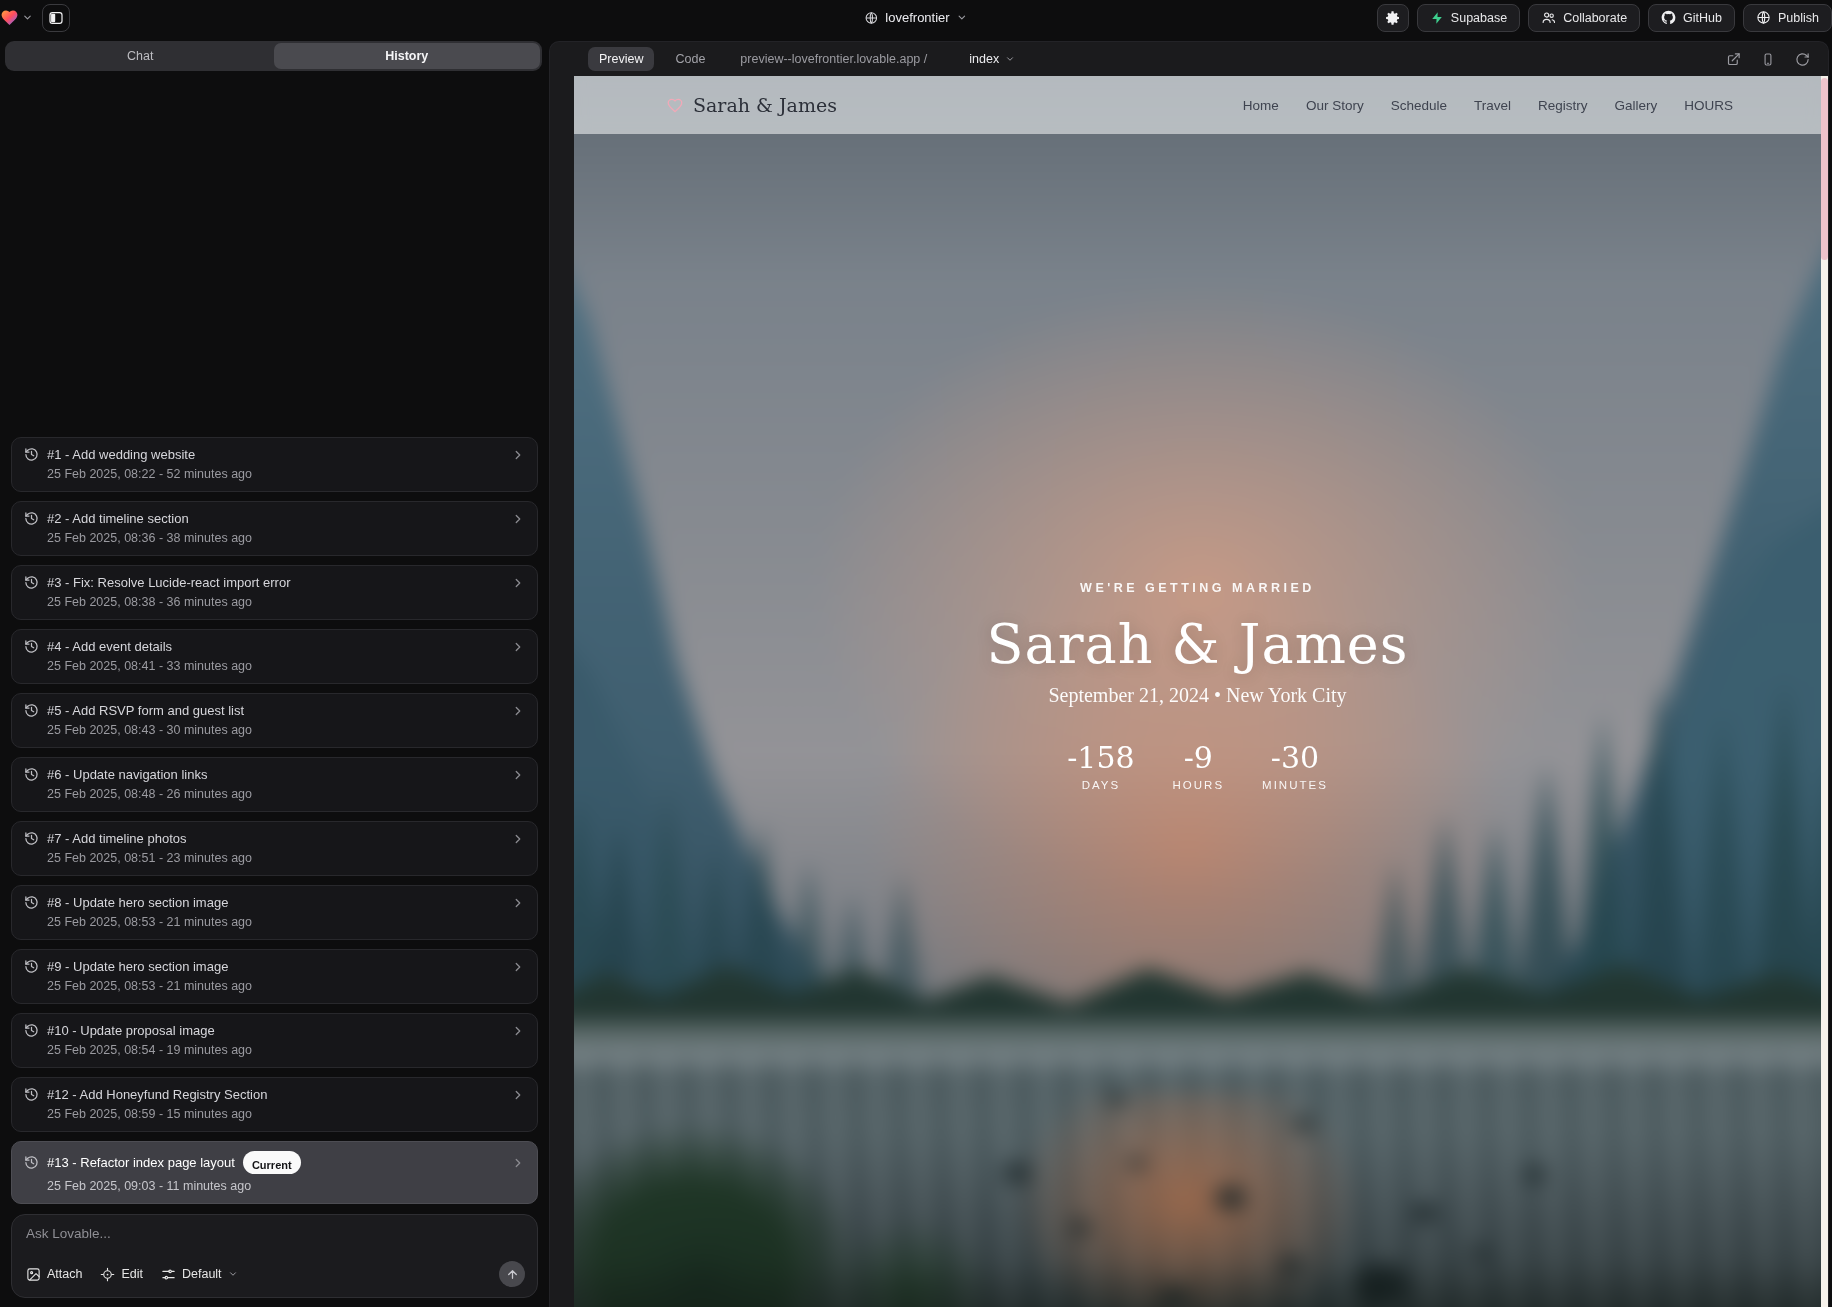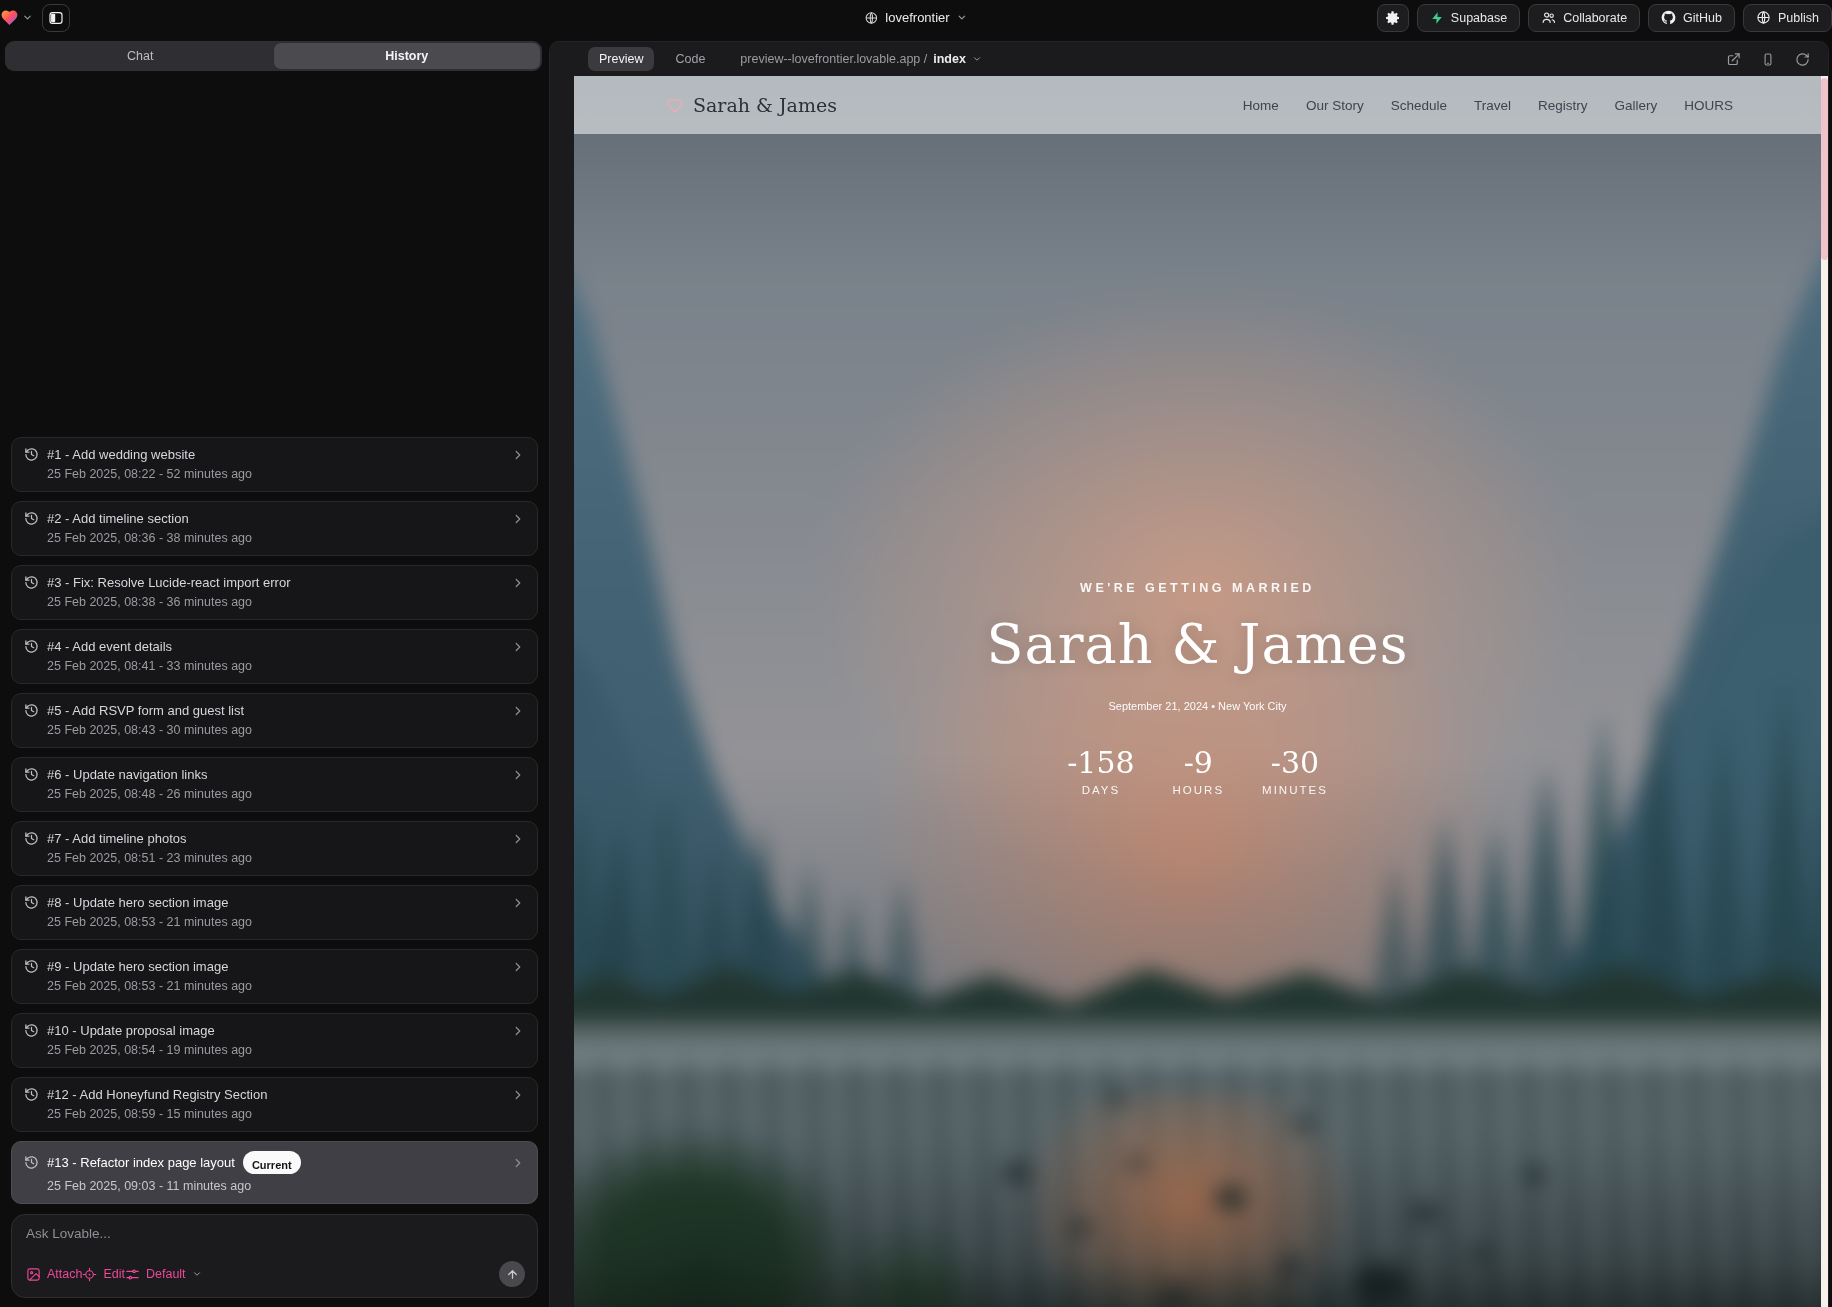--- a/index.html
+++ b/index.html
@@ -39,31 +39,31 @@
   .hcard.is-current .htitle { color:#ffffff; }
   .hbadge { background:#fafafa; color:#141417; font-size:11px; font-weight:bold; padding:8px 9px 3px; border-radius:999px; }
   .hspacer { flex:1; }
   .hchev { color:#8b8b91; display:flex; }
   .hmeta { margin:5px 0 0 23px; font-size:12.5px; color:#9a9aa0; }
   .hcard.is-current .hmeta { color:#c6c6cb; }
 
   .composer { margin:10px 9px 9px 11px; border:1px solid #2e2e32; background:#1b1b1e; border-radius:14px; padding:11px 12px 10px 14px; display:flex; flex-direction:column; gap:9px; }
   .composer textarea { background:transparent; border:none; outline:none; resize:none; height:26px; color:#e8e8ea; font-size:13.5px; font-family:inherit; }
   .composer textarea::placeholder { color:#8f8f95; }
-  .c-row { display:flex; font-size:12.5px; color:#ec4899; }
+  .c-row { display:flex; gap:18px; font-size:12.5px; color:#e5e5e5; }
   .c-btn { display:flex; align-items:center; gap:6px; cursor:pointer; }
   .send-btn { margin-left:auto; width:26px; height:26px; border-radius:50%; background:#48484d; display:grid; place-items:center; color:#c9c9cf; cursor:pointer; }
 
   
   .main { flex:1; margin:6px 3px 0 2px; display:flex; flex-direction:column; background:#1b1b1d; border:1px solid #232327; border-bottom:none; border-radius:10px 10px 0 0; overflow:hidden; min-height:0;padding-left:24px; }
   .pv-toolbar { height:34px; flex:0 0 34px; display:flex; align-items:center; gap:10px; padding:0 18px 0 14px; }
   .pv-tab { font-size:12.5px; color:#a2a2a8; padding:5px 11px; border-radius:7px; cursor:pointer; }
   .pv-tab.active { background:#3a3a3f; color:#f4f4f6; }
   .pv-url { display:flex; align-items:center; gap:6px; margin-left:14px; font-size:12.5px; color:#9b9ba1; cursor:pointer; }
-  .pv-url .page { color:#ececef; font-weight:bold; }
+  .pv-url .page { color:#ececef; font-weight:normal;margin-left:36px; }
   .pv-icons { margin-left:auto; display:flex; align-items:center; gap:20px; }
   .pv-icon-btn { color:#9b9ba1; display:flex; cursor:pointer; }
 
   
   .site { position:relative; flex:1; overflow:hidden; background:#8e97a0; min-height:0; }
   .scene { position:absolute; inset:0; overflow:hidden; }
   .blurwrap { position:absolute; inset:0; filter:blur(10px); transform:scale(1.05); }
   .layer { position:absolute; inset:0; }
   .sky { background:linear-gradient(180deg,#7f8b96 0%,#8b939c 22%,#989ba1 40%,#a3a2a6 55%,#979aa0 68%,#8b9399 78%,#7d8a90 88%); }
   .glow { background:
@@ -105,21 +105,21 @@
   .site-header { position:absolute; top:0; left:0; right:7px; height:58px; z-index:5;
       display:flex; align-items:center; justify-content:space-between; padding:0 88px 0 92px;
       background:rgba(233,236,238,.62); backdrop-filter:blur(8px); }
   .brand { display:flex; align-items:center; gap:9px; font-family:"DejaVu Serif", serif; font-size:19px; color:#2c3039; cursor:pointer; }
   .site-nav { display:flex; gap:27px; }
   .site-nav a { font-size:13.5px; color:#3f4450; text-decoration:none; cursor:pointer; }
 
   .hero { position:absolute; left:0; right:7px; top:505px; z-index:4; display:flex; flex-direction:column; align-items:center; text-align:center; color:#fff; }
   .eyebrow { font-size:12.5px; letter-spacing:3.5px; font-weight:bold; color:rgba(255,255,255,.93); }
   .hero-title { margin-top:18px; font-family:"DejaVu Serif", serif; font-weight:normal; font-size:54px; letter-spacing:1px; text-shadow:0 1px 16px rgba(0,0,0,.18); }
-  .hero-date { margin-top:24px; font-size:11px; color:rgba(255,255,255,.96); }
+  .hero-date { margin-top:8px; font-size:20px; color:rgba(255,255,255,.96);font-family:Liberation Serif, serif; }
   .countdown { margin-top:34px; display:flex; gap:38px; }
   .cd-item { display:flex; flex-direction:column; align-items:center; }
   .cd-value { font-family:"DejaVu Serif", serif; font-size:30px; line-height:1.15; }
   .cd-label { margin-top:3px; font-size:11.5px; letter-spacing:2px; color:rgba(255,255,255,.92); }
 
   .sb-track { position:absolute; top:0; right:0; bottom:0; width:7px; background:#f6f2eb; z-index:6; }
   .sb-thumb { position:absolute; top:2px; left:0; right:0; height:182px; border-radius:4px; background:#eec3cb; cursor:pointer; }
 
   svg { display:block; }
 </style>

